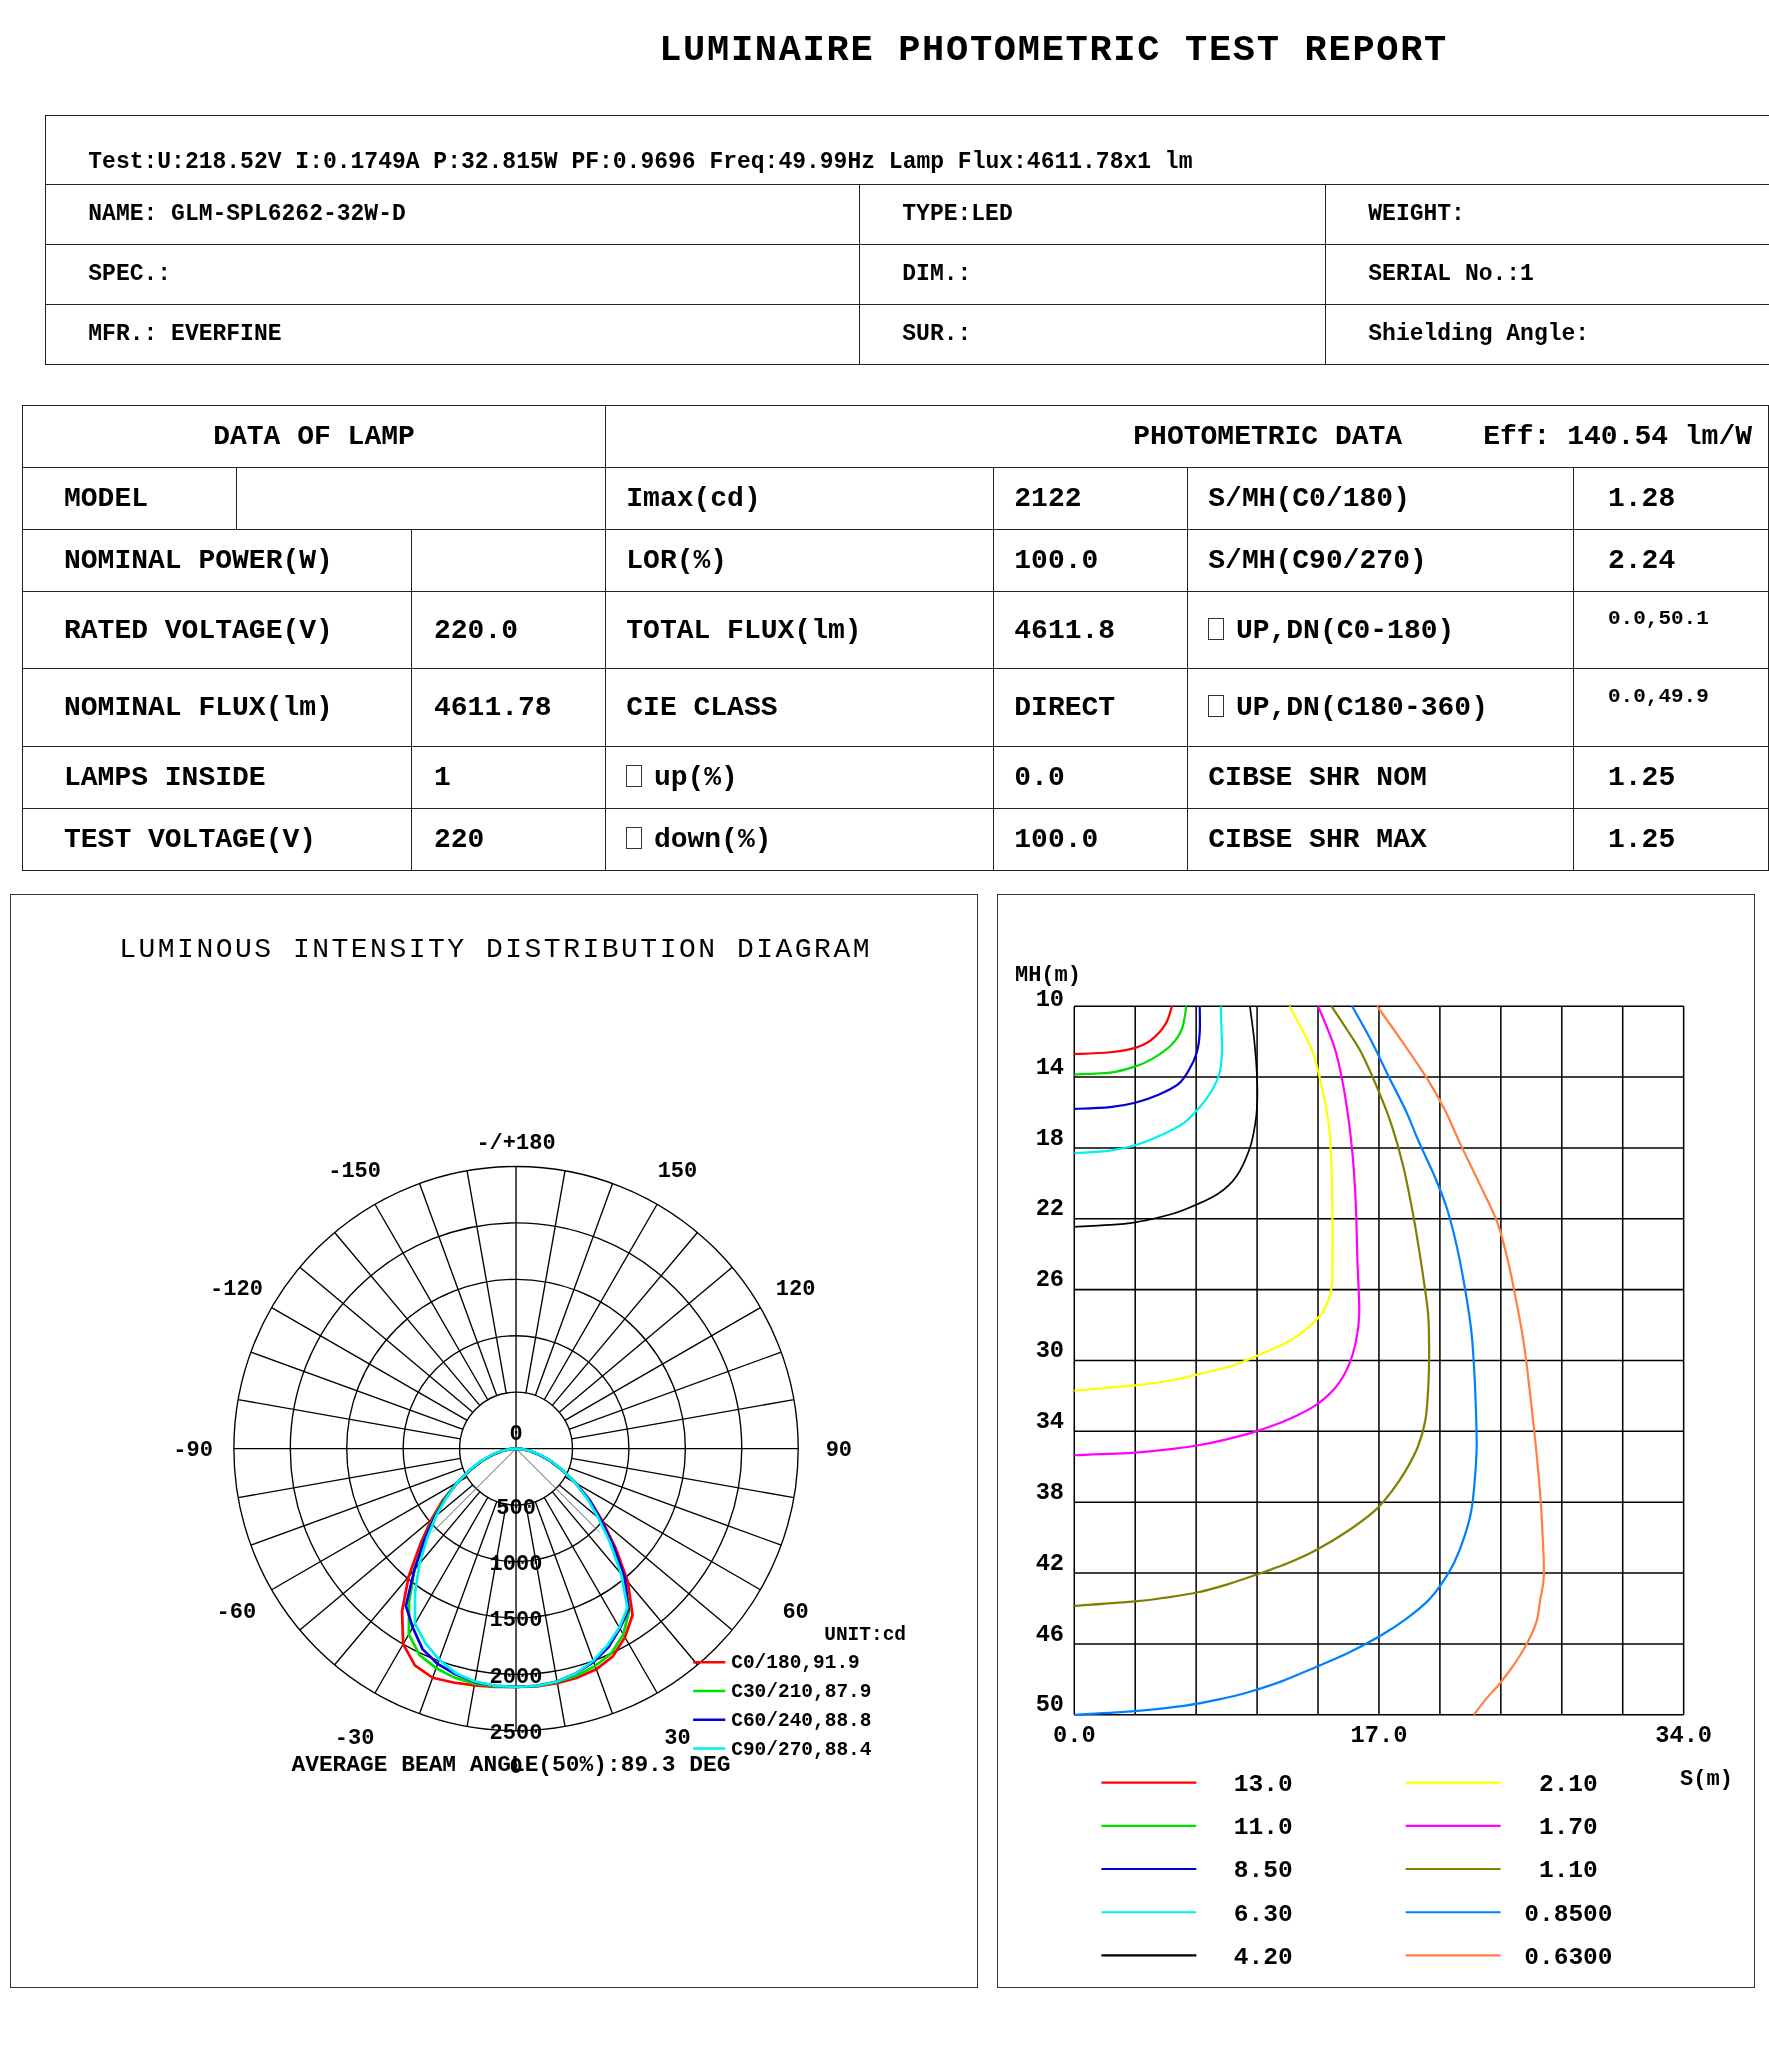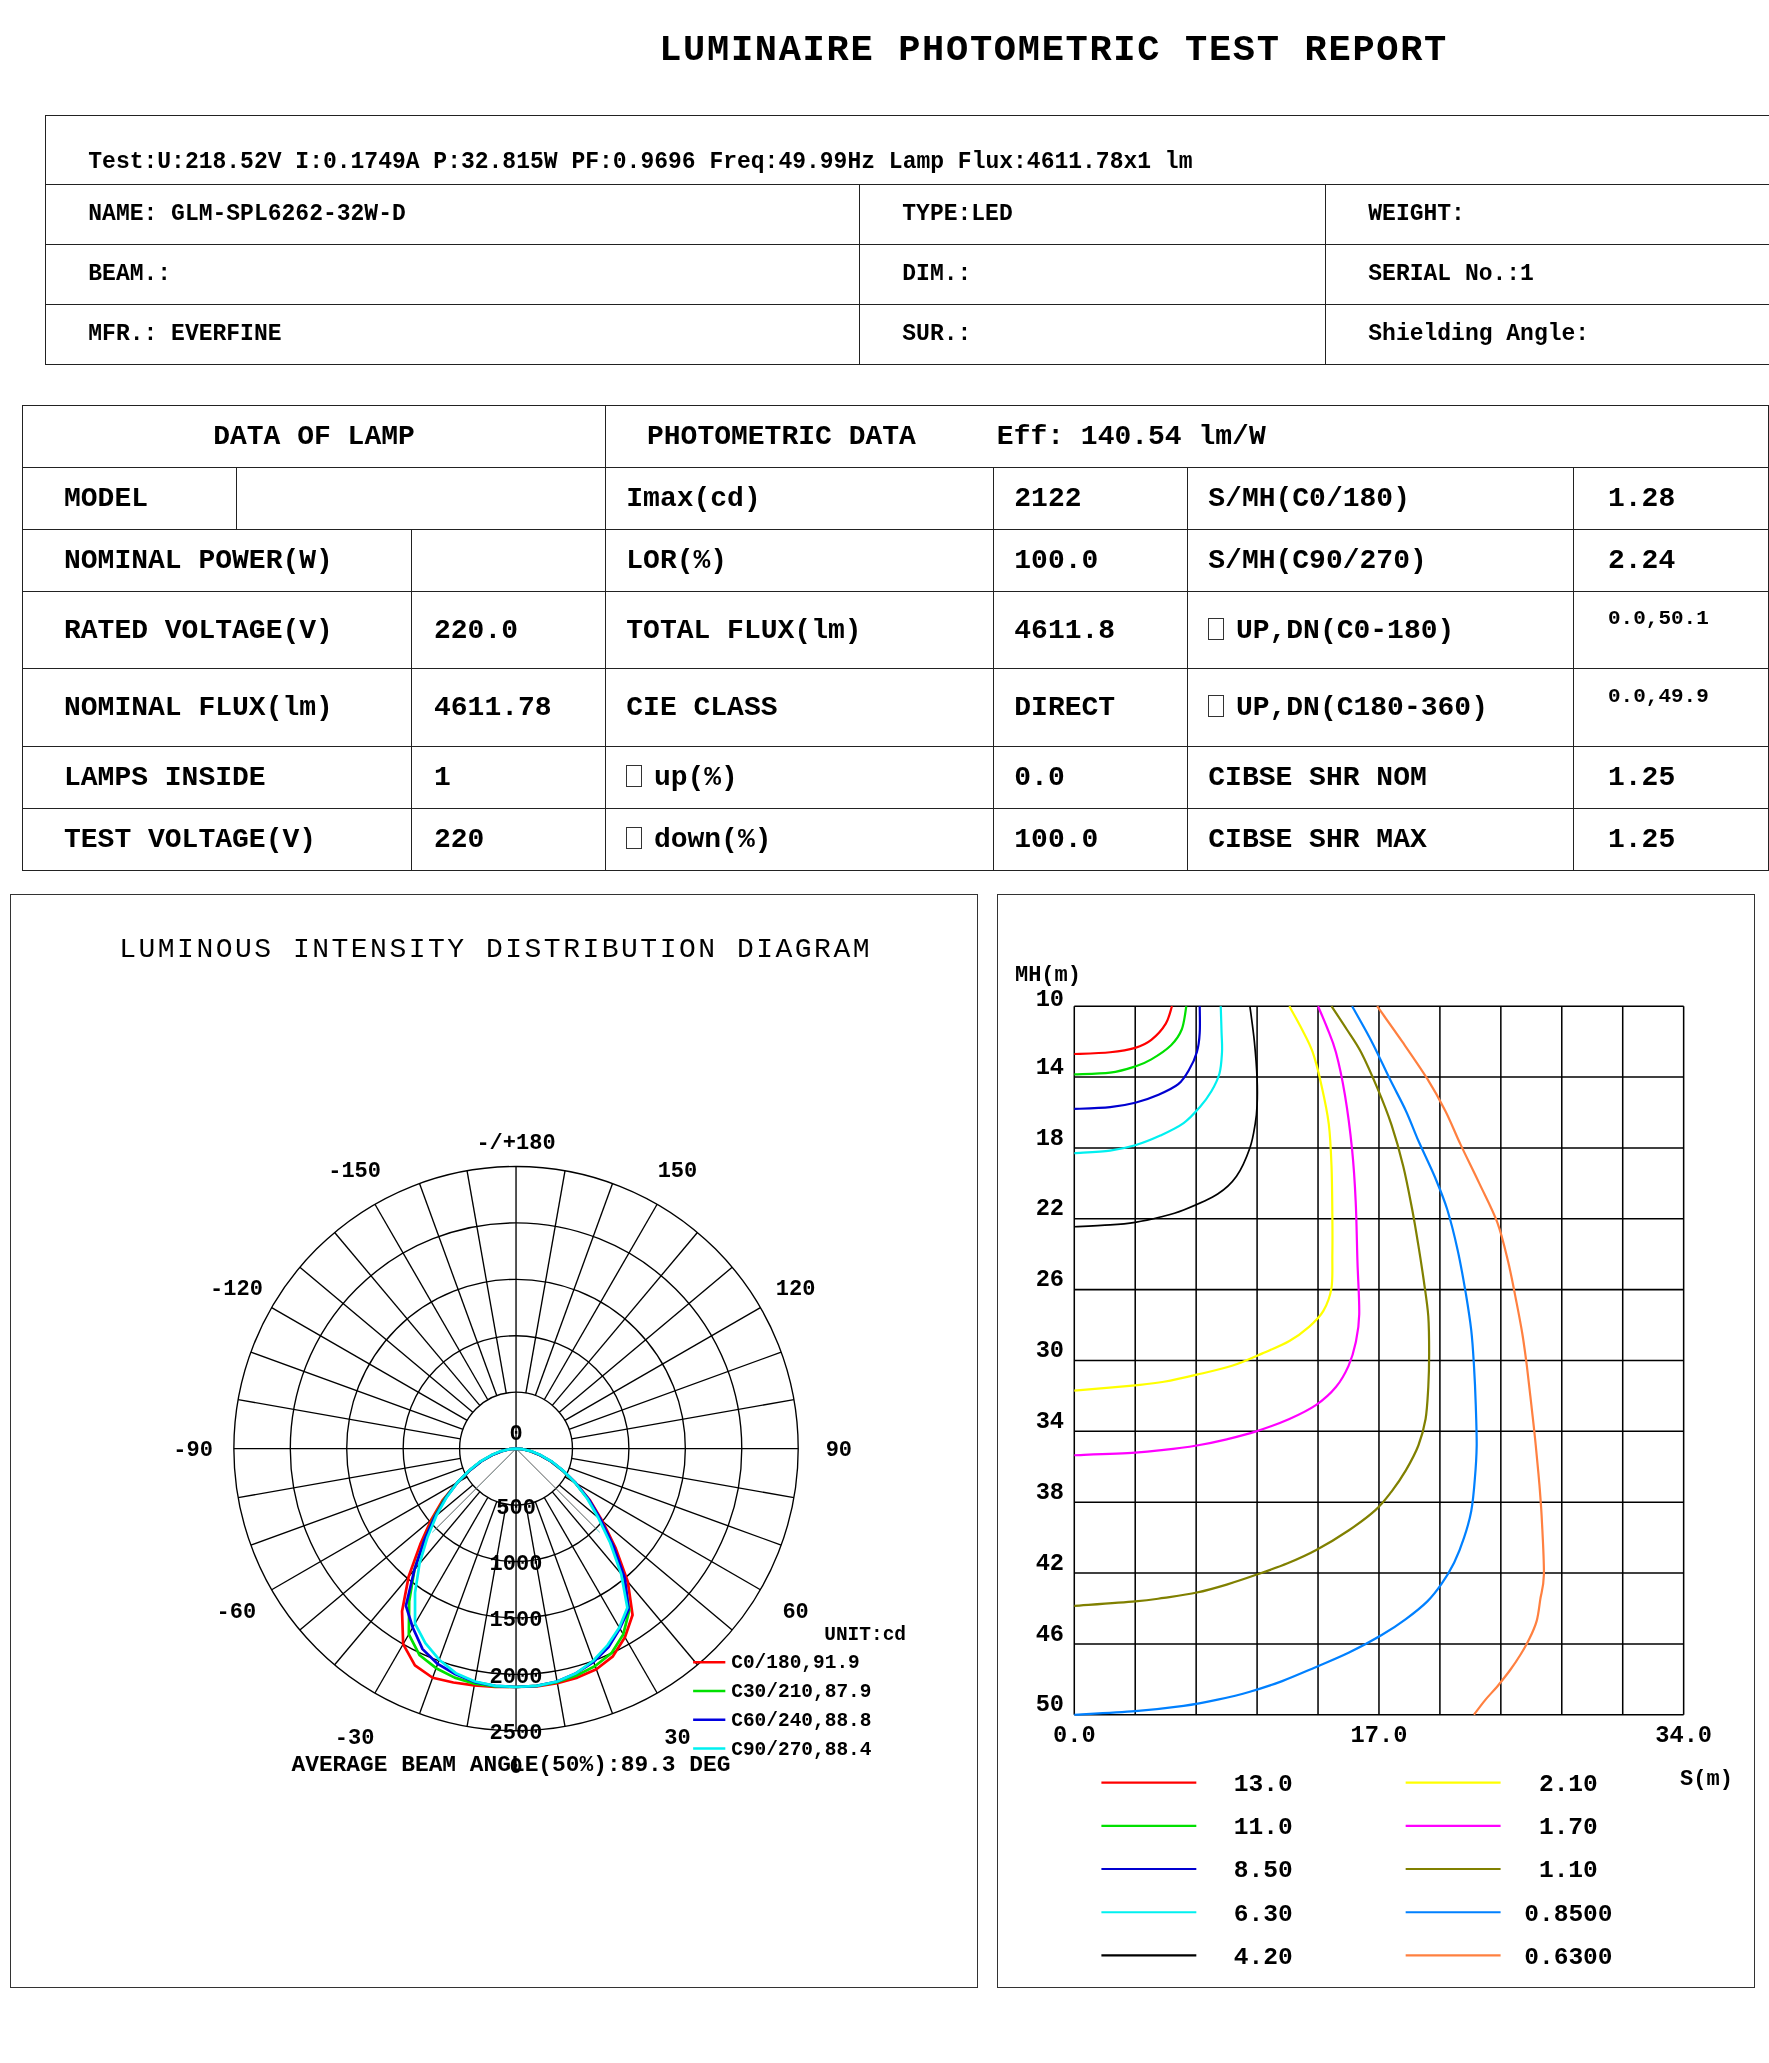--- a/index.html
+++ b/index.html
@@ -13,21 +13,21 @@
   #hdr td { height: 59px; }
   #hdr tr.test td { height: 59px; vertical-align: bottom; padding-bottom: 8.5px; }
   #pd { left: 22px; top: 405px; width: 1746px; font-size: 28px; font-weight: bold; }
   #pd td { height: 61px; padding-left: 41px; }
   #pd td.c2 { padding-left: 22px; }
   #pd td.c4 { padding-left: 20.3px; }
   #pd td.c5 { padding-left: 20.3px; }
   #pd td.c6 { padding-left: 34px; }
   #pd td.small { font-size: 21px; vertical-align: top; padding-top: 15.3px; }
   #pd td.center { text-align: center; padding-left: 0; }
-  #pd td.phot { padding-right: 34px; }
+  #pd td.phot { text-align: right; padding-right: 16px; }
   .panel { position: absolute; border: 1.7px solid #333; background: #fff; }
   #panel-left { left: 10.2px; top: 894px; width: 966px; height: 1092px; }
   #panel-right { left: 997px; top: 894px; width: 756px; height: 1092px; }
   svg text { font-family: "Liberation Mono", "DejaVu Sans Mono", monospace; font-weight: bold; }
   .ptitle { position: absolute; font-size: 28px; letter-spacing: 2.5px; white-space: nowrap; }
   .gsq { display: inline-block; width: 13.6px; height: 20.3px; border: 1.7px solid #333; vertical-align: -2.5px; margin-right: 12px; }
 </style>
 </head>
 <body>
 
@@ -42,21 +42,21 @@
   <tbody>
       <tr class="test">
     <td colspan="3">Test:U:218.52V I:0.1749A P:32.815W PF:0.9696 Freq:49.99Hz  Lamp Flux:4611.78x1 lm</td>
   </tr>
   <tr>
     <td>NAME: GLM-SPL6262-32W-D</td>
     <td>TYPE:LED</td>
     <td>WEIGHT:</td>
   </tr>
   <tr>
-    <td>BEAM.:</td>
+    <td>SPEC.:</td>
     <td>DIM.:</td>
     <td>SERIAL No.:1</td>
   </tr>
   <tr>
     <td>MFR.: EVERFINE</td>
     <td>SUR.:</td>
     <td>Shielding Angle:</td>
   </tr>
 </tbody>
   </table>

